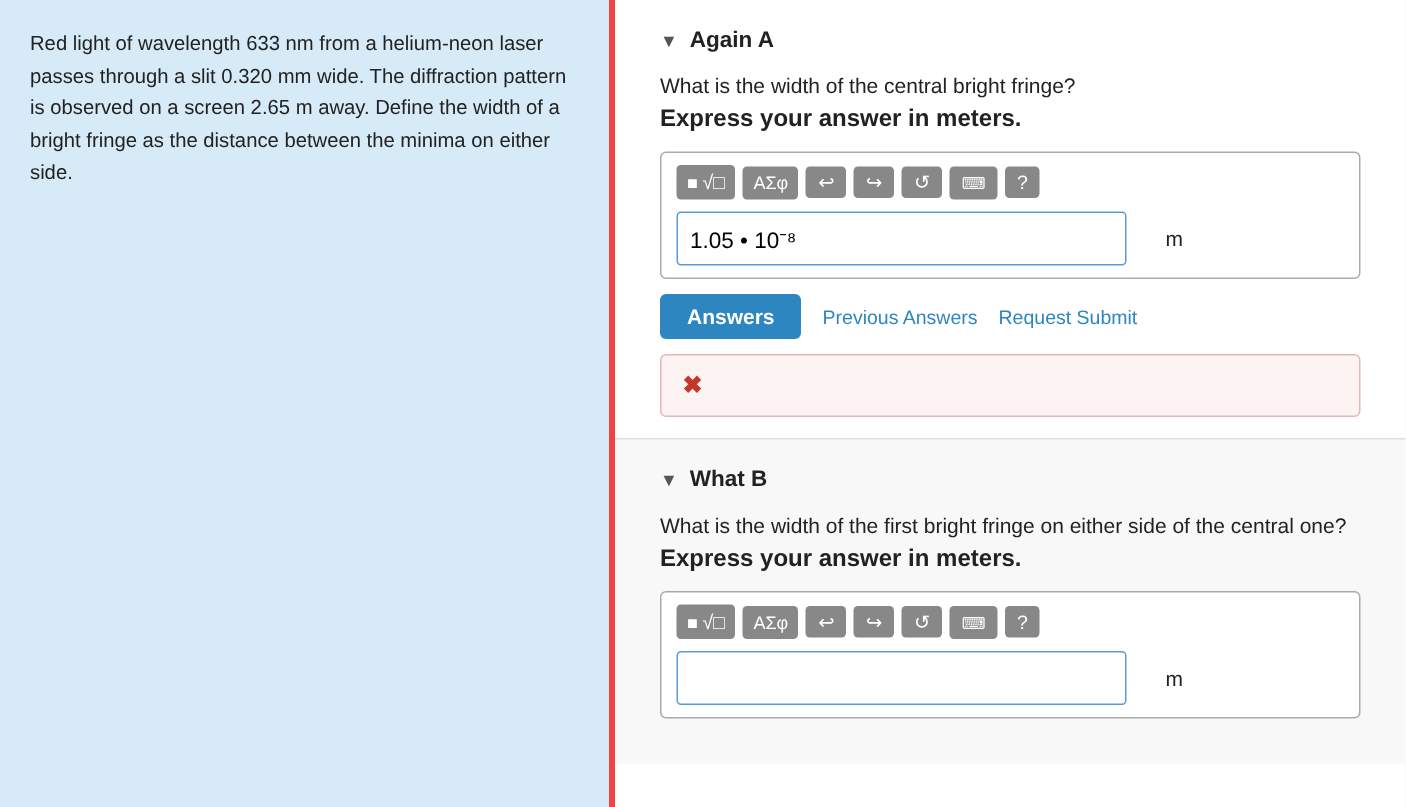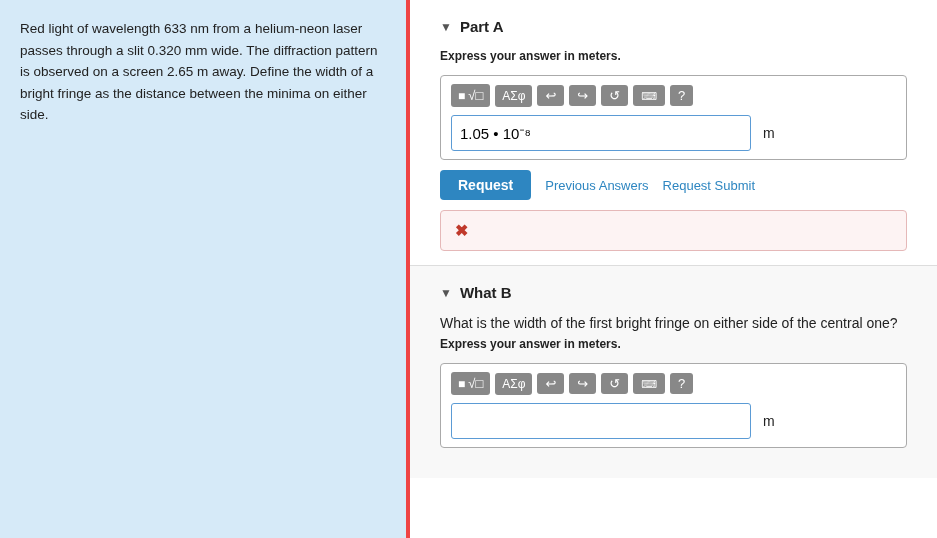--- a/index.html
+++ b/index.html
@@ -47,21 +47,21 @@
       font-size: 15px;
       font-weight: bold;
       color: #222;
     }
     .question-text {
       font-size: 14px;
       color: #222;
       margin-bottom: 6px;
     }
     .answer-instruction {
-      font-size: 12px;
+      font-size: 16px;
       font-weight: bold;
       color: #222;
       margin-bottom: 12px;
     }
     .input-box-container {
       border: 1px solid #aaa;
       border-radius: 4px;
       background: #fff;
       padding: 8px 10px;
       margin-bottom: 10px;
@@ -95,21 +95,21 @@
       border-radius: 3px;
       color: #fff;
       cursor: pointer;
       padding: 4px 8px;
       font-size: 13px;
       line-height: 1;
     }
     .answer-input-row {
       display: flex;
       align-items: center;
-      gap: 8px;
+      gap: 22px;
     }
     .answer-input {
       border: 1px solid #5b9bd5;
       border-radius: 3px;
       padding: 5px 8px;
       font-size: 15px;
       width: 300px;
       height: 36px;
       outline: none;
     }
@@ -180,23 +180,24 @@
 <div class="left-panel">
   <p>Red light of wavelength 633 nm from a helium-neon laser passes through a slit 0.320 mm wide. The diffraction pattern is observed on a screen 2.65 m away. Define the width of a bright fringe as the distance between the minima on either side.</p>
 </div>
 
 <div class="right-panel">
 
   <div class="part-section">
 
     <div class="part-header">
       <span class="chevron">▼</span>
-      <span class="part-label">Part A</span>
-    </div>
-
+      <span class="part-label">Again A</span>
+    </div>
+
+    <p class="question-text">What is the width of the central bright fringe?</p>
     <p class="answer-instruction">Express your answer in meters.</p>
 
     <div class="input-box-container">
       <div class="toolbar">
         <button class="toolbar-btn math-btn">
           <span>■</span>
           <span style="font-size:13px;">√□</span>
         </button>
         <button class="toolbar-btn">
           <span>ΑΣφ</span>
@@ -217,21 +218,21 @@
           <span>?</span>
         </button>
       </div>
       <div class="answer-input-row">
         <input class="answer-input" type="text" value="1.05 • 10⁻⁸" style="font-size: 15px;">
         <span class="unit-label">m</span>
       </div>
     </div>
 
     <div class="action-row">
-      <button class="submit-btn">Request</button>
+      <button class="submit-btn">Answers</button>
       <a class="prev-answers-link">Previous Answers</a>
       <a class="request-answer-link">Request Submit</a>
     </div>
 
     <div class="feedback-box">
       <span class="x-icon">✖</span>
     </div>
 
   </div>
 

